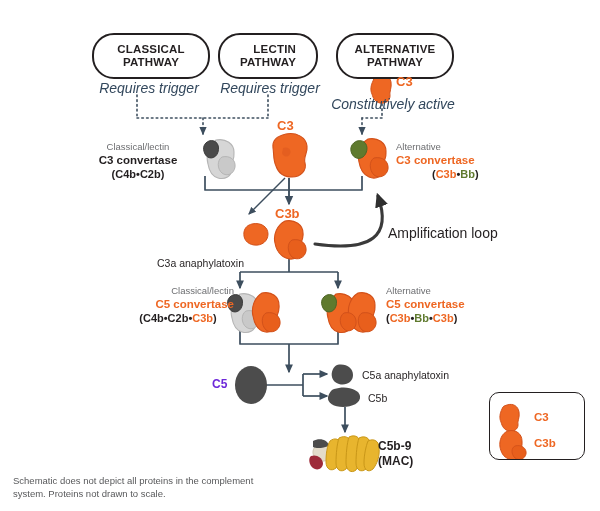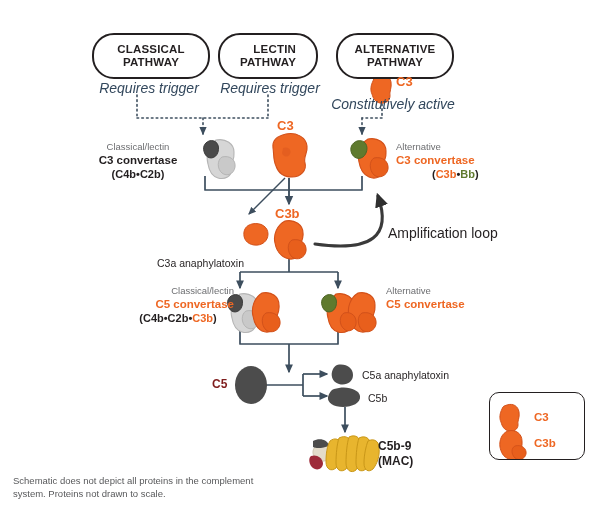--- a/index.html
+++ b/index.html
@@ -40,21 +40,21 @@
 
   .lbl{font-size:9.5px;line-height:12px;color:#6d6e71;text-align:center;white-space:nowrap;}
   .lbl-main{font-size:11.5px;line-height:14px;font-weight:bold;color:#231f20;text-align:center;white-space:nowrap;}
   .lbl-main.or{color:#ee6723;}
   .lbl-sub{font-size:11px;line-height:14px;font-weight:bold;color:#231f20;text-align:center;white-space:nowrap;}
   .or{color:#ee6723;}
   .gr{color:#5f7a2e;}
   .bk{color:#231f20;}
 
   .plain{font-size:10.5px;color:#231f20;white-space:nowrap;}
-  .plain-b{font-size:12px;font-weight:bold;color:#7f1d1d;white-space:nowrap;}
+  .plain-b{font-size:12px;font-weight:bold;color:#6d28d9;white-space:nowrap;}
   .tag-or{font-size:13px;font-weight:bold;color:#ee6723;white-space:nowrap;}
   .amp{font-size:14px;color:#231f20;white-space:nowrap;}
 
   .macLbl{font-size:12px;font-weight:bold;color:#231f20;line-height:15px;white-space:nowrap;}
 
   .legendbox{
     border:1.5px solid #231f20;
     border-radius:10px;
     background:#fff;
   }
@@ -272,20 +272,23 @@
     <div class="lbl" style="text-align:right;">Classical/lectin</div>
     <div class="lbl-main or" style="text-align:right;">C5 convertase</div>
     <div class="lbl-sub" style="text-align:center;">
       <span class="bk">(</span><span class="bk">C4b</span><span class="bk">•</span><span class="bk">C2b</span><span class="bk">•</span><span class="or">C3b</span><span class="bk">)</span>
     </div>
   </div>
 
   <div class="abs" style="left:386px;top:285px;width:140px;">
     <div class="lbl" style="text-align:left;">Alternative</div>
     <div class="lbl-main or" style="text-align:left;">C5 convertase</div>
+    <div class="lbl-sub" style="text-align:left;">
+      <span class="bk">(</span><span class="or">C3b</span><span class="bk">•</span><span class="gr">Bb</span><span class="bk">•</span><span class="or">C3b</span><span class="bk">)</span>
+    </div>
   </div>
 
   <div class="plain-b abs" style="left:212px;top:377px;">C5</div>
   <div class="plain abs" style="left:362px;top:369px;">C5a anaphylatoxin</div>
   <div class="plain abs" style="left:368px;top:392px;">C5b</div>
 
   <div class="abs" style="left:378px;top:439px;">
     <div class="macLbl">C5b-9</div>
     <div class="macLbl">(MAC)</div>
   </div>

